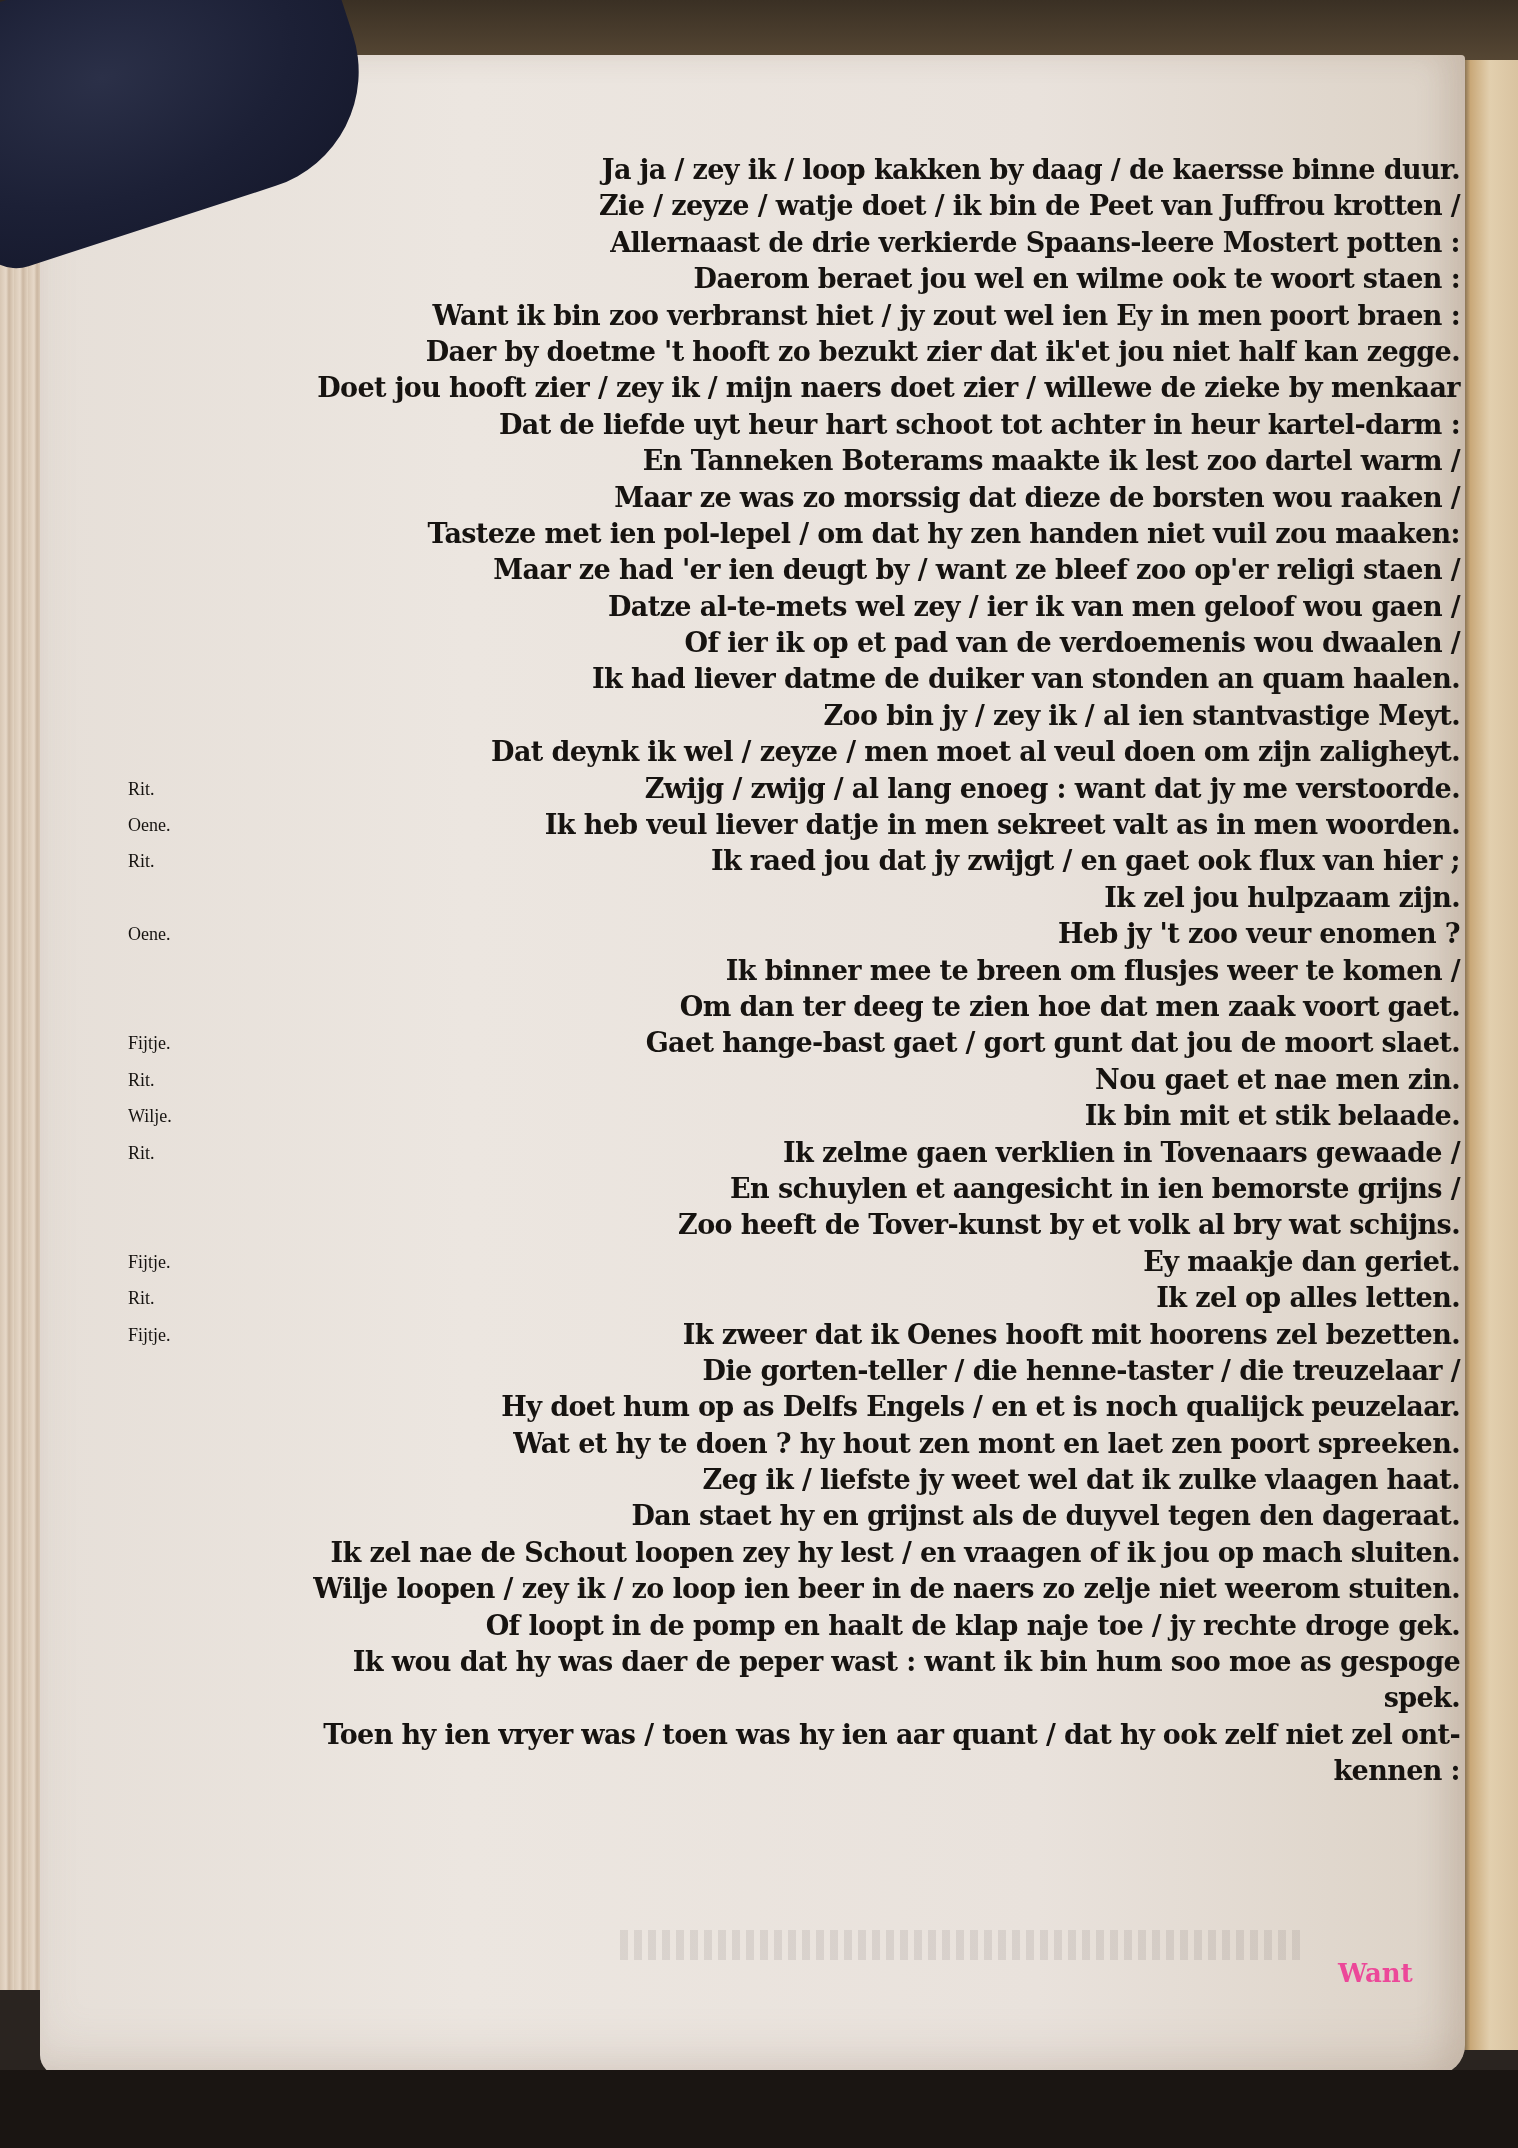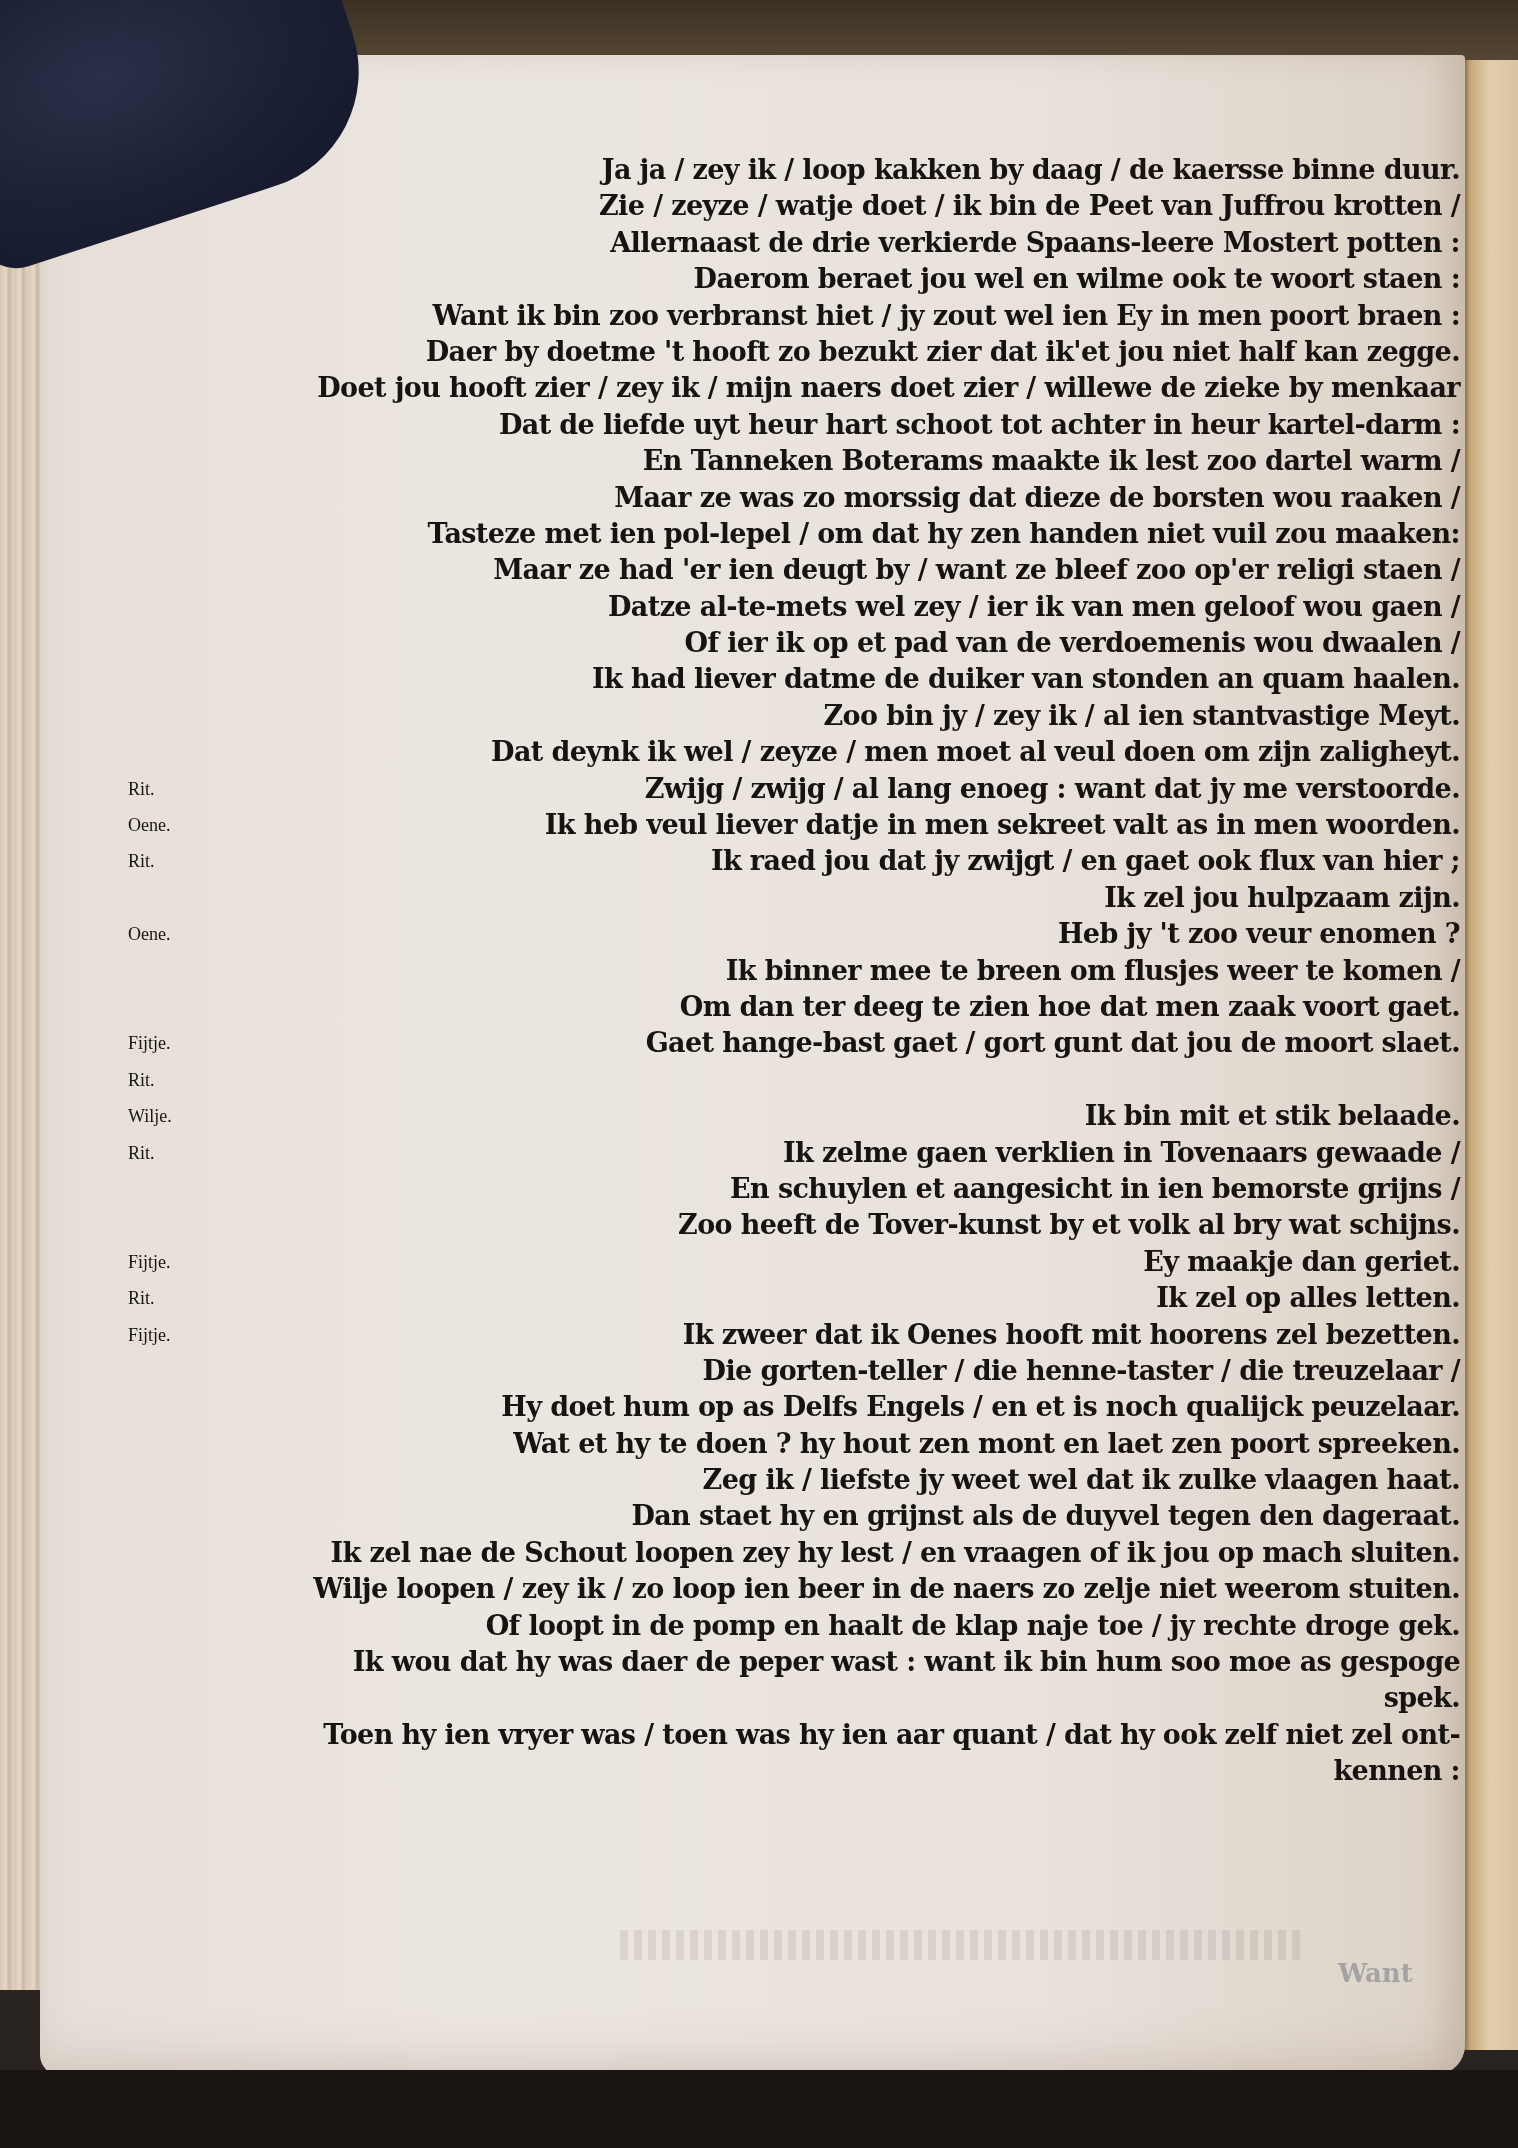--- a/index.html
+++ b/index.html
@@ -54,21 +54,21 @@
       font-family: "Liberation Serif", serif; font-weight: normal; font-size: 18px;
       letter-spacing: 0;
     }
     .line .verse { display: inline-block; }
     .indent-1 { padding-left: 10px; }
     .indent-2 { padding-left: 22px; }
     .indent-cont { padding-left: 235px; }
     .indent-cont2 { padding-left: 50px; }
     .catchword {
       position: absolute; left: 1338px; top: 1958px; z-index: 5;
-      font-family: "DejaVu Serif", serif; font-weight: bold; font-size: 26px; color: #a3a3a3;
+      font-family: "DejaVu Serif", serif; font-weight: bold; font-size: 26px; color: #ec4899;
     }
     .bleed {
       position: absolute; left: 620px; top: 1930px; width: 680px; height: 30px;
       background: repeating-linear-gradient(90deg, rgba(90,80,80,0.12) 0 8px, transparent 8px 14px);
       z-index: 3;
     }
   </style>
 </head>
 <body>
 
@@ -99,21 +99,21 @@
     <div class="line indent-1"><span class="speaker"></span><span class="verse">Zoo bin jy / zey ik / al ien stantvastige Meyt.</span></div>
     <div class="line indent-1"><span class="speaker"></span><span class="verse">Dat deynk ik wel / zeyze / men moet al veul doen om zijn zalighеyt.</span></div>
     <div class="line"><span class="speaker">Rit.</span><span class="verse">Zwijg / zwijg / al lang enoeg : want dat jy me verstoorde.</span></div>
     <div class="line"><span class="speaker">Oene.</span><span class="verse">Ik heb veul liever datje in men sekreet valt as in men woorden.</span></div>
     <div class="line"><span class="speaker">Rit.</span><span class="verse">Ik raed jou dat jy zwijgt / en gaet ook flux van hier ;</span></div>
     <div class="line indent-2"><span class="speaker"></span><span class="verse">Ik zel jou hulpzaam zijn.</span></div>
     <div class="line"><span class="speaker">Oene.</span><span class="verse">Heb jy 't zoo veur enomen ?</span></div>
     <div class="line indent-2"><span class="speaker"></span><span class="verse">Ik binner mee te breen om flusjes weer te komen /</span></div>
     <div class="line indent-2"><span class="speaker"></span><span class="verse">Om dan ter deeg te zien hoe dat men zaak voort gaet.</span></div>
     <div class="line"><span class="speaker">Fijtje.</span><span class="verse">Gaet hange-bast gaet / gort gunt dat jou de moort slaet.</span></div>
-    <div class="line"><span class="speaker">Rit.</span></div>
+    <div class="line"><span class="speaker">Rit.</span><span class="verse">Nou gaet et nae men zin.</span></div>
     <div class="line"><span class="speaker">Wilje.</span><span class="verse">Ik bin mit et stik belaade.</span></div>
     <div class="line"><span class="speaker">Rit.</span><span class="verse">Ik zelme gaen verklien in Tovenaars gewaade /</span></div>
     <div class="line indent-2"><span class="speaker"></span><span class="verse">En schuylen et aangesicht in ien bemorste grijns /</span></div>
     <div class="line indent-2"><span class="speaker"></span><span class="verse">Zoo heeft de Tover-kunst by et volk al bry wat schijns.</span></div>
     <div class="line"><span class="speaker">Fijtje.</span><span class="verse">Ey maakje dan geriet.</span></div>
     <div class="line"><span class="speaker">Rit.</span><span class="verse">Ik zel op alles letten.</span></div>
     <div class="line"><span class="speaker">Fijtje.</span><span class="verse">Ik zweer dat ik Oenes hooft mit hoorens zel bezetten.</span></div>
     <div class="line indent-2"><span class="speaker"></span><span class="verse">Die gorten-teller / die henne-taster / die treuzelaar /</span></div>
     <div class="line indent-2"><span class="speaker"></span><span class="verse">Hy doet hum op as Delfs Engels / en et is noch qualijck peuzelaar.</span></div>
     <div class="line indent-2"><span class="speaker"></span><span class="verse">Wat et hy te doen ? hy hout zen mont en laet zen poort spreeken.</span></div>

